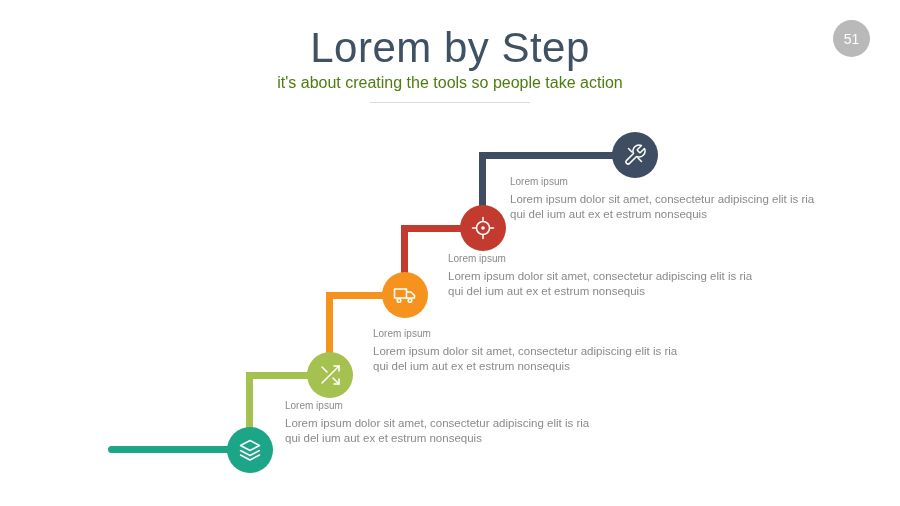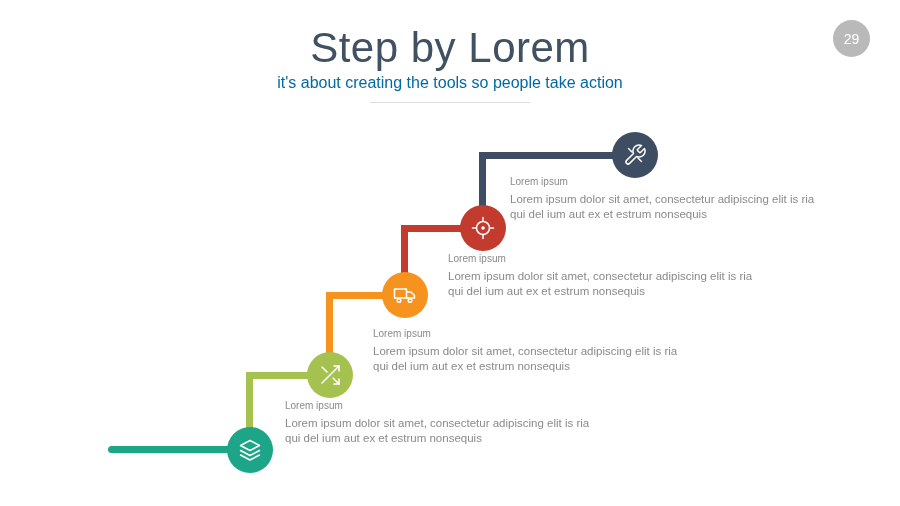--- a/index.html
+++ b/index.html
@@ -14,21 +14,21 @@
     display: flex; align-items: center; justify-content: center;
   }
 
   .title {
     position: absolute; top: 24px; left: 0; width: 100%; margin: 0;
     text-align: center; font-size: 42px; font-weight: 300; color: #3f5163;
     letter-spacing: 0.5px;
   }
   .subtitle {
     position: absolute; top: 74px; left: 0; width: 100%;
-    text-align: center; font-size: 16px; color: #0369a1;
+    text-align: center; font-size: 16px; color: #4d7c0f;
   }
   .divider {
     position: absolute; top: 102px; left: 370px; width: 160px; height: 1px;
     background: #dddddd;
   }
 
   .seg { position: absolute; }
   .seg-start { left: 108px; top: 446px; width: 146px; height: 7px; background: #1da588; border-radius: 4px; }
   .seg-2v { left: 246px; top: 372px; width: 7px;  height: 82px; background: #a5c14f; }
   .seg-2h { left: 246px; top: 372px; width: 88px; height: 7px;  background: #a5c14f; }
@@ -56,23 +56,23 @@
   .tb-2 { left: 285px; top: 400px; }
   .tb-3 { left: 373px; top: 328px; }
   .tb-4 { left: 448px; top: 253px; }
   .tb-5 { left: 510px; top: 176px; }
 </style>
 </head>
 <body>
 
 <div class="slide">
 
-  <div class="badge">29</div>
+  <div class="badge">51</div>
 
-  <h1 class="title">Step by Lorem</h1>
+  <h1 class="title">Lorem by Step</h1>
   <div class="subtitle">it's about creating the tools so people take action</div>
   <div class="divider"></div>
 
   <div class="seg seg-start"></div>
   <div class="seg seg-2v"></div>
   <div class="seg seg-2h"></div>
   <div class="seg seg-3v"></div>
   <div class="seg seg-3h"></div>
   <div class="seg seg-4v"></div>
   <div class="seg seg-4h"></div>

